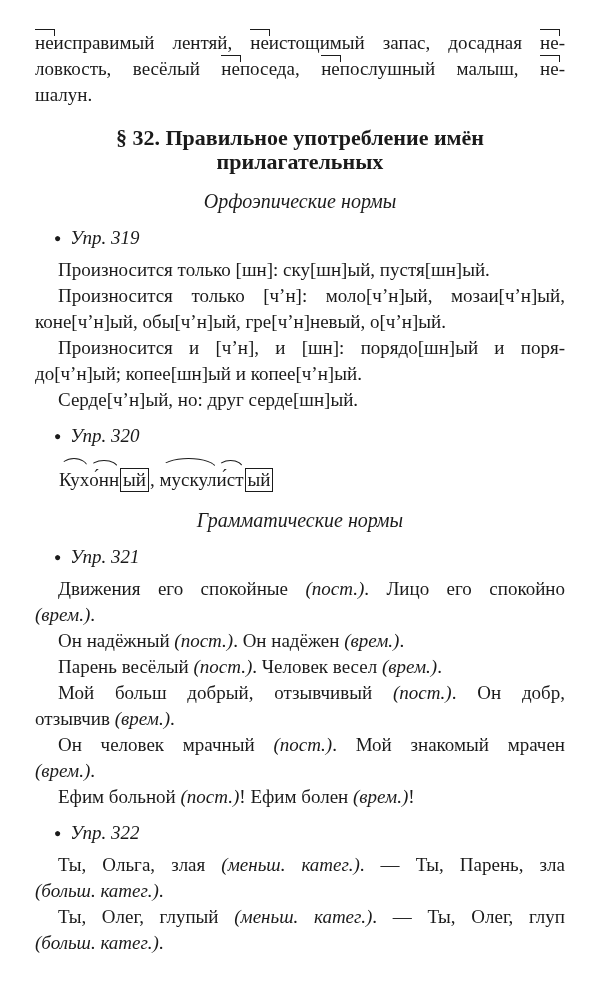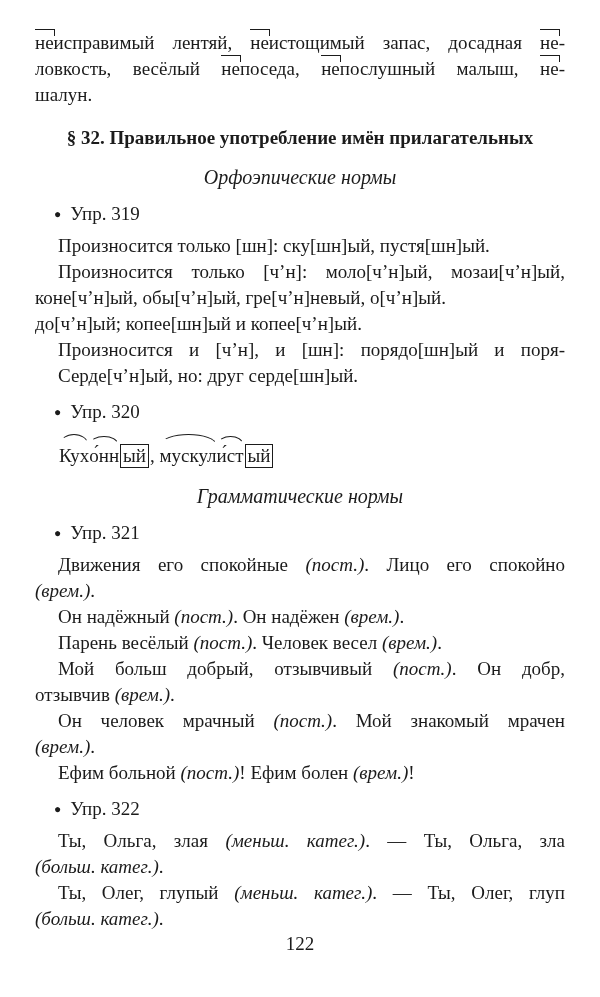--- a/index.html
+++ b/index.html
@@ -17,21 +17,21 @@
     font-size:19px;
     line-height:26px;
     text-align:left;
     white-space:normal;
   }
   .t-line.justify{text-align:justify;text-align-last:justify;}
   .t-line.indent{text-indent:23px;}
   .sec-title{
     text-align:center;
     font-weight:bold;
-    font-size:19px;
+    font-size:22px;
     line-height:24px;
     margin:18px 0 8px 0;
   }
   .sub-head{
     text-align:center;
     font-style:italic;
     font-size:20px;
     line-height:24px;
     margin:15px 0 13px 0;
   }
@@ -40,21 +40,21 @@
     padding-left:19px;
     font-size:19px;
     line-height:24px;
   }
   .ex-label .bullet{
     display:inline-block;
     font-size:12px;
     vertical-align:2px;
     margin-right:9px;
   }
-  .ex-label .lbl{}
+  .ex-label .lbl{font-style:italic;}
   .block{margin:0;}
   .block.morph{
     margin:4px 0 2px 24px;
     padding-top:12px;
     font-size:20px;
     line-height:28px;
   }
   
   .m-prefix{position:relative;display:inline-block;}
   .m-prefix::before{
@@ -101,22 +101,22 @@
         <div class="t-line justify"><span>ловкость, весёлый </span><span class="m-prefix">не</span><span>поседа, </span><span class="m-prefix">не</span><span>послушный малыш, </span><span class="m-prefix">не</span><span>-</span></div>
         <div class="t-line"><span>шалун.</span></div>
       </div>
       <div class="sec-title">§ 32. Правильное употребление имён прилагательных</div>
       <div class="sub-head">Орфоэпические нормы</div>
       <div class="ex-label"><span class="bullet">●</span><span class="lbl">Упр. 319</span></div>
       <div class="block">
         <div class="t-line indent"><span>Произносится только [шн]: ску[шн]ый, пустя[шн]ый.</span></div>
         <div class="t-line justify indent"><span>Произносится только [ч’н]: моло[ч’н]ый, мозаи[ч’н]ый,</span></div>
         <div class="t-line"><span>коне[ч’н]ый, обы[ч’н]ый, гре[ч’н]невый, о[ч’н]ый.</span></div>
+        <div class="t-line justify indent"><span>Произносится и [ч’н], и [шн]: порядо[шн]ый и поря-</span></div>
         <div class="t-line"><span>до[ч’н]ый; копее[шн]ый и копее[ч’н]ый.</span></div>
-        <div class="t-line justify indent"><span>Произносится и [ч’н], и [шн]: порядо[шн]ый и поря-</span></div>
         <div class="t-line indent"><span>Серде[ч’н]ый, но: друг серде[шн]ый.</span></div>
       </div>
       <div class="ex-label"><span class="bullet">●</span><span class="lbl">Упр. 320</span></div>
       <div class="block morph">
         <div class="t-line"><span class="m-root">Кух</span><span class="m-suffix">о́нн</span><span class="m-ending">ый</span><span>, </span><span class="m-root">мускул</span><span class="m-suffix">и́ст</span><span class="m-ending">ый</span></div>
       </div>
       <div class="sub-head">Грамматические нормы</div>
       <div class="ex-label"><span class="bullet">●</span><span class="lbl">Упр. 321</span></div>
       <div class="block">
         <div class="t-line justify indent"><span>Движения его спокойные </span><span class="it">(пост.)</span><span>. Лицо его спокойно</span></div>
@@ -124,20 +124,19 @@
         <div class="t-line indent"><span>Он надёжный </span><span class="it">(пост.)</span><span>. Он надёжен </span><span class="it">(врем.)</span><span>.</span></div>
         <div class="t-line indent"><span>Парень весёлый </span><span class="it">(пост.)</span><span>. Человек весел </span><span class="it">(врем.)</span><span>.</span></div>
         <div class="t-line justify indent"><span>Мой больш добрый, отзывчивый </span><span class="it">(пост.)</span><span>. Он добр,</span></div>
         <div class="t-line"><span>отзывчив </span><span class="it">(врем.)</span><span>.</span></div>
         <div class="t-line justify indent"><span>Он человек мрачный </span><span class="it">(пост.)</span><span>. Мой знакомый мрачен</span></div>
         <div class="t-line"><span class="it">(врем.)</span><span>.</span></div>
         <div class="t-line indent"><span>Ефим больной </span><span class="it">(пост.)</span><span>! Ефим болен </span><span class="it">(врем.)</span><span>!</span></div>
       </div>
       <div class="ex-label"><span class="bullet">●</span><span class="lbl">Упр. 322</span></div>
       <div class="block">
-        <div class="t-line justify indent"><span>Ты, Ольга, злая </span><span class="it">(меньш. катег.)</span><span>. — Ты, Ольга, зла</span></div>
+        <div class="t-line justify indent"><span>Ты, Ольга, злая </span><span class="it">(меньш. катег.)</span><span>. — Ты, Парень, зла</span></div>
         <div class="t-line"><span class="it">(больш. катег.)</span><span>.</span></div>
         <div class="t-line justify indent"><span>Ты, Олег, глупый </span><span class="it">(меньш. катег.)</span><span>. — Ты, Олег, глуп</span></div>
         <div class="t-line"><span class="it">(больш. катег.)</span><span>.</span></div>
       </div>
     </div>
-  <div class="page-number">122</div>
 </div>
 
 </body></html>

